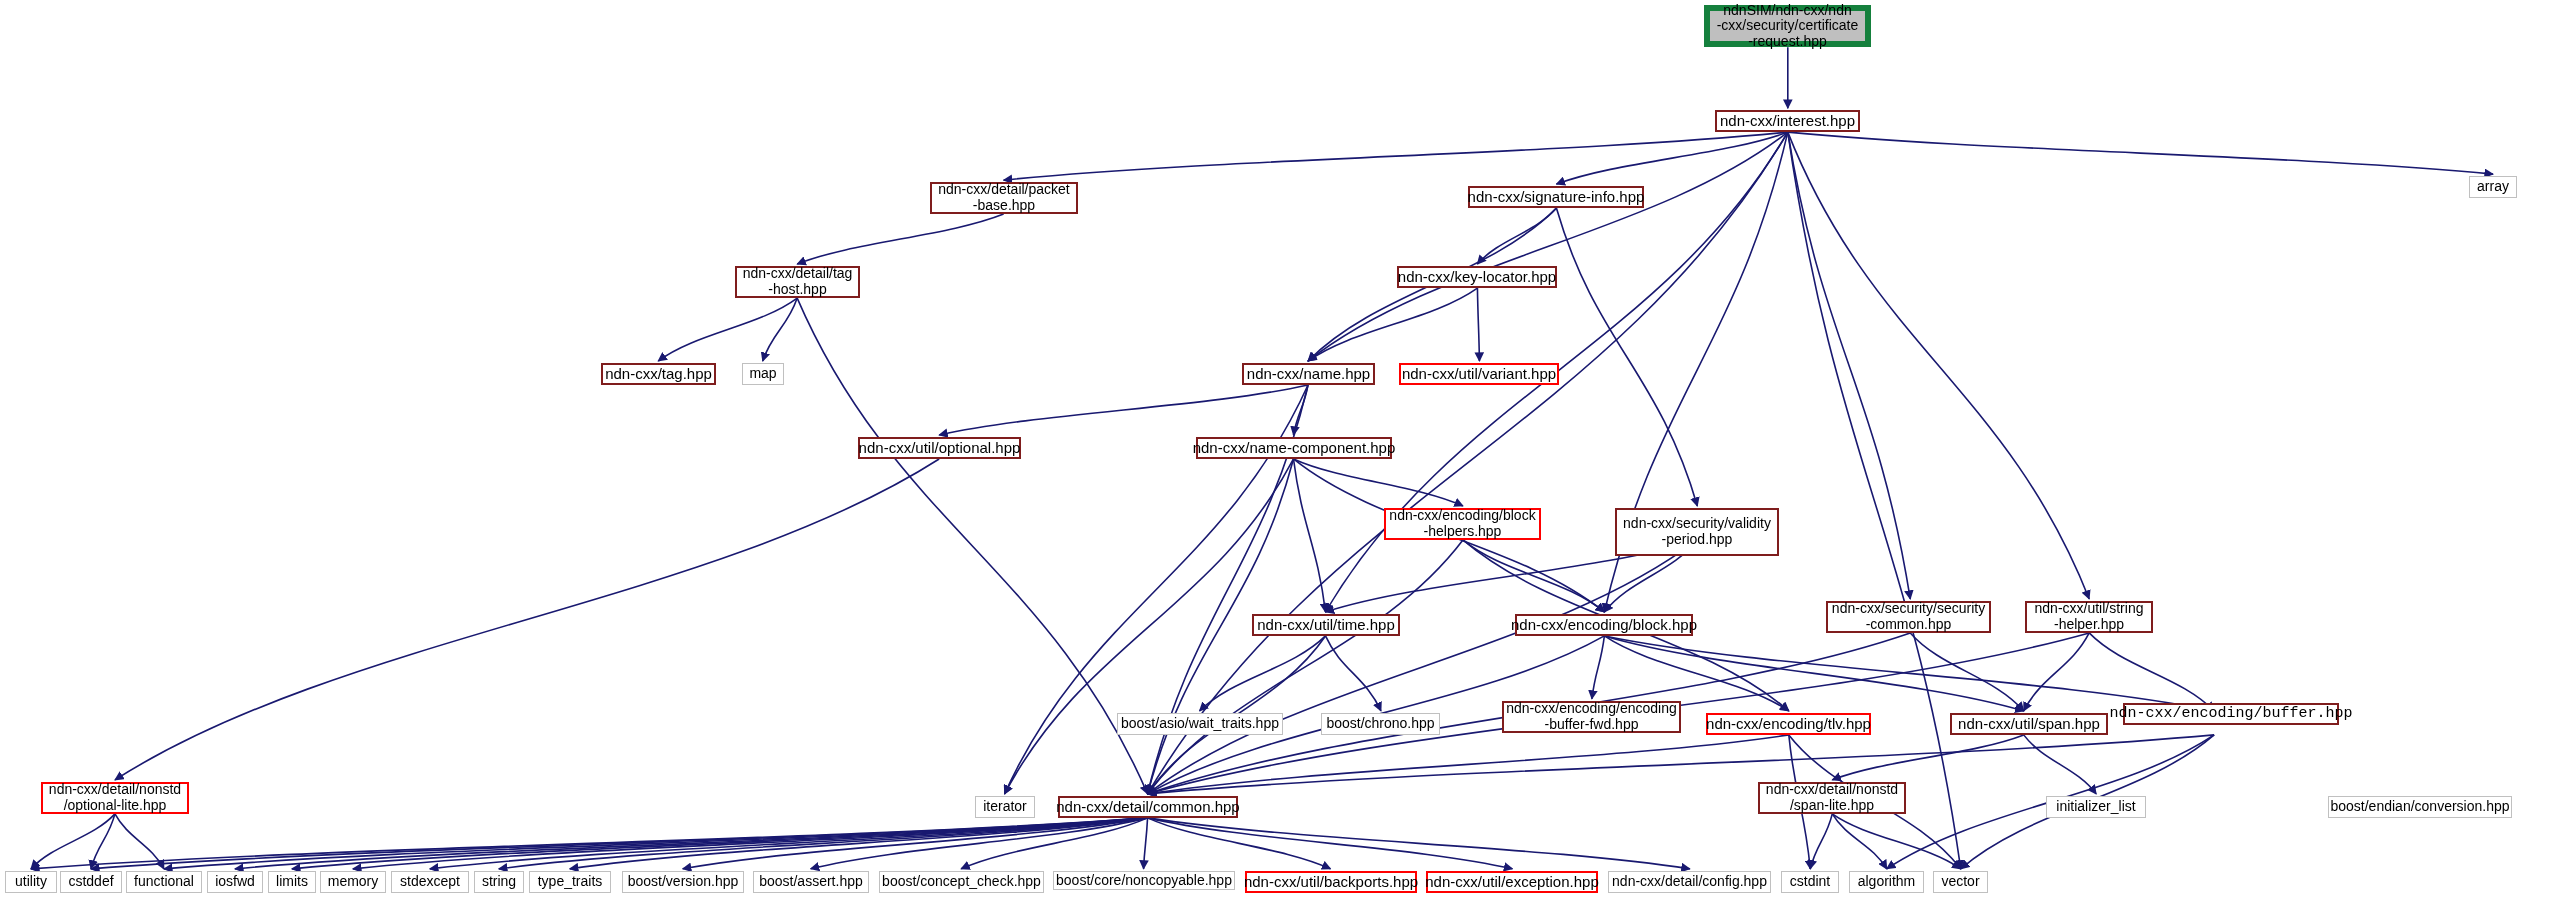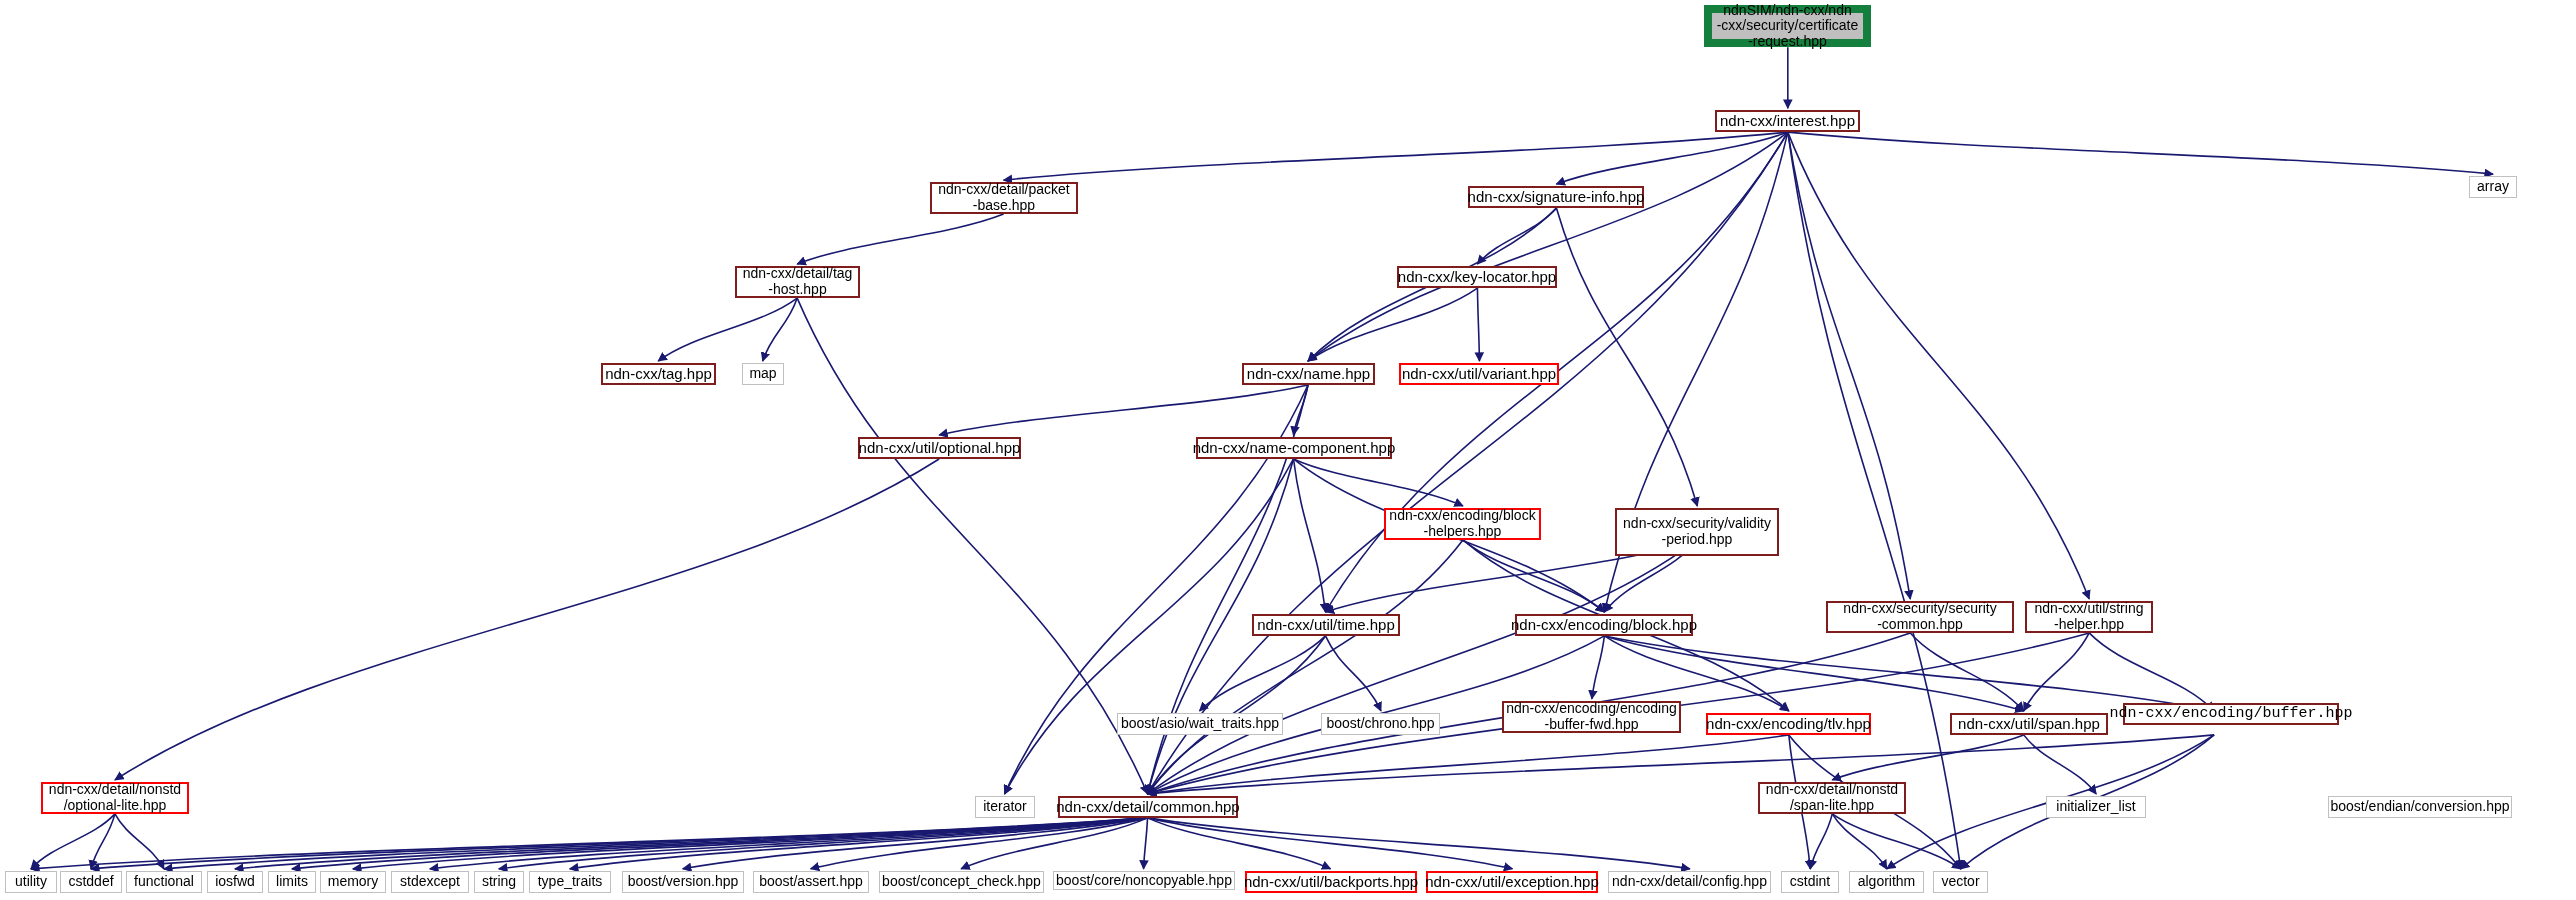--- a/index.html
+++ b/index.html
@@ -39,21 +39,21 @@
     z-index: 2;
   }
   .node.solid {
     border: 2px solid #7f1d1d;
   }
   .node.red {
     border: 2px solid #ff0000;
   }
   .node.root {
     background: #bfbfbf;
-    border: 8px solid #15803d;
+    border: 6px solid #15803d;
   }
 </style>
 </head>
 <body>
 
 <div id="graph-canvas">
 
   <svg id="edge-layer" viewBox="0 0 2577 901">
     <defs>
       <marker id="arrow" viewBox="0 0 10 10" refX="9" refY="5" markerWidth="6" markerHeight="6" orient="auto-start-reverse">
@@ -160,21 +160,21 @@
       <div class="node solid" style="left: 1242px; top: 363px; width: 133px; height: 22px;">ndn-cxx/name.hpp</div>
       <div class="node red" style="left: 1399px; top: 363px; width: 160px; height: 22px;">ndn-cxx/util/variant.hpp</div>
       <div class="node solid" style="left: 858px; top: 437px; width: 163px; height: 22px;">ndn-cxx/util/optional.hpp</div>
       <div class="node solid" style="left: 1196px; top: 437px; width: 196px; height: 22px;">ndn-cxx/name-component.hpp</div>
       <div class="node red" style="left: 1384px; top: 508px; width: 157px; height: 32px; font-size: 14px;">ndn-cxx/encoding/block
 -helpers.hpp</div>
       <div class="node solid" style="left: 1615px; top: 508px; width: 164px; height: 48px; font-size: 14px;">ndn-cxx/security/validity
 -period.hpp</div>
       <div class="node solid" style="left: 1252px; top: 614px; width: 148px; height: 22px;">ndn-cxx/util/time.hpp</div>
       <div class="node solid" style="left: 1515px; top: 614px; width: 178px; height: 22px;">ndn-cxx/encoding/block.hpp</div>
-      <div class="node solid" style="left: 1826px; top: 601px; width: 188px; height: 32px; font-size: 14px;">ndn-cxx/security/security
+      <div class="node solid" style="left: 1826px; top: 601px; width: 165px; height: 32px; font-size: 14px;">ndn-cxx/security/security
 -common.hpp</div>
       <div class="node solid" style="left: 2025px; top: 601px; width: 128px; height: 32px; font-size: 14px;">ndn-cxx/util/string
 -helper.hpp</div>
       <div class="node plain" style="left: 1117px; top: 713px; width: 166px; height: 22px; font-size: 14px;">boost/asio/wait_traits.hpp</div>
       <div class="node plain" style="left: 1321px; top: 713px; width: 119px; height: 22px; font-size: 14px;">boost/chrono.hpp</div>
       <div class="node solid" style="left: 1502px; top: 701px; width: 179px; height: 32px; font-size: 14px;">ndn-cxx/encoding/encoding
 -buffer-fwd.hpp</div>
       <div class="node red" style="left: 1706px; top: 713px; width: 165px; height: 22px;">ndn-cxx/encoding/tlv.hpp</div>
       <div class="node solid" style="left: 1950px; top: 713px; width: 158px; height: 22px;">ndn-cxx/util/span.hpp</div>
       <div class="node solid" style="left: 2123px; top: 703px; width: 216px; height: 22px; font-family: Liberation Mono, monospace;">ndn-cxx/encoding/buffer.hpp</div>

